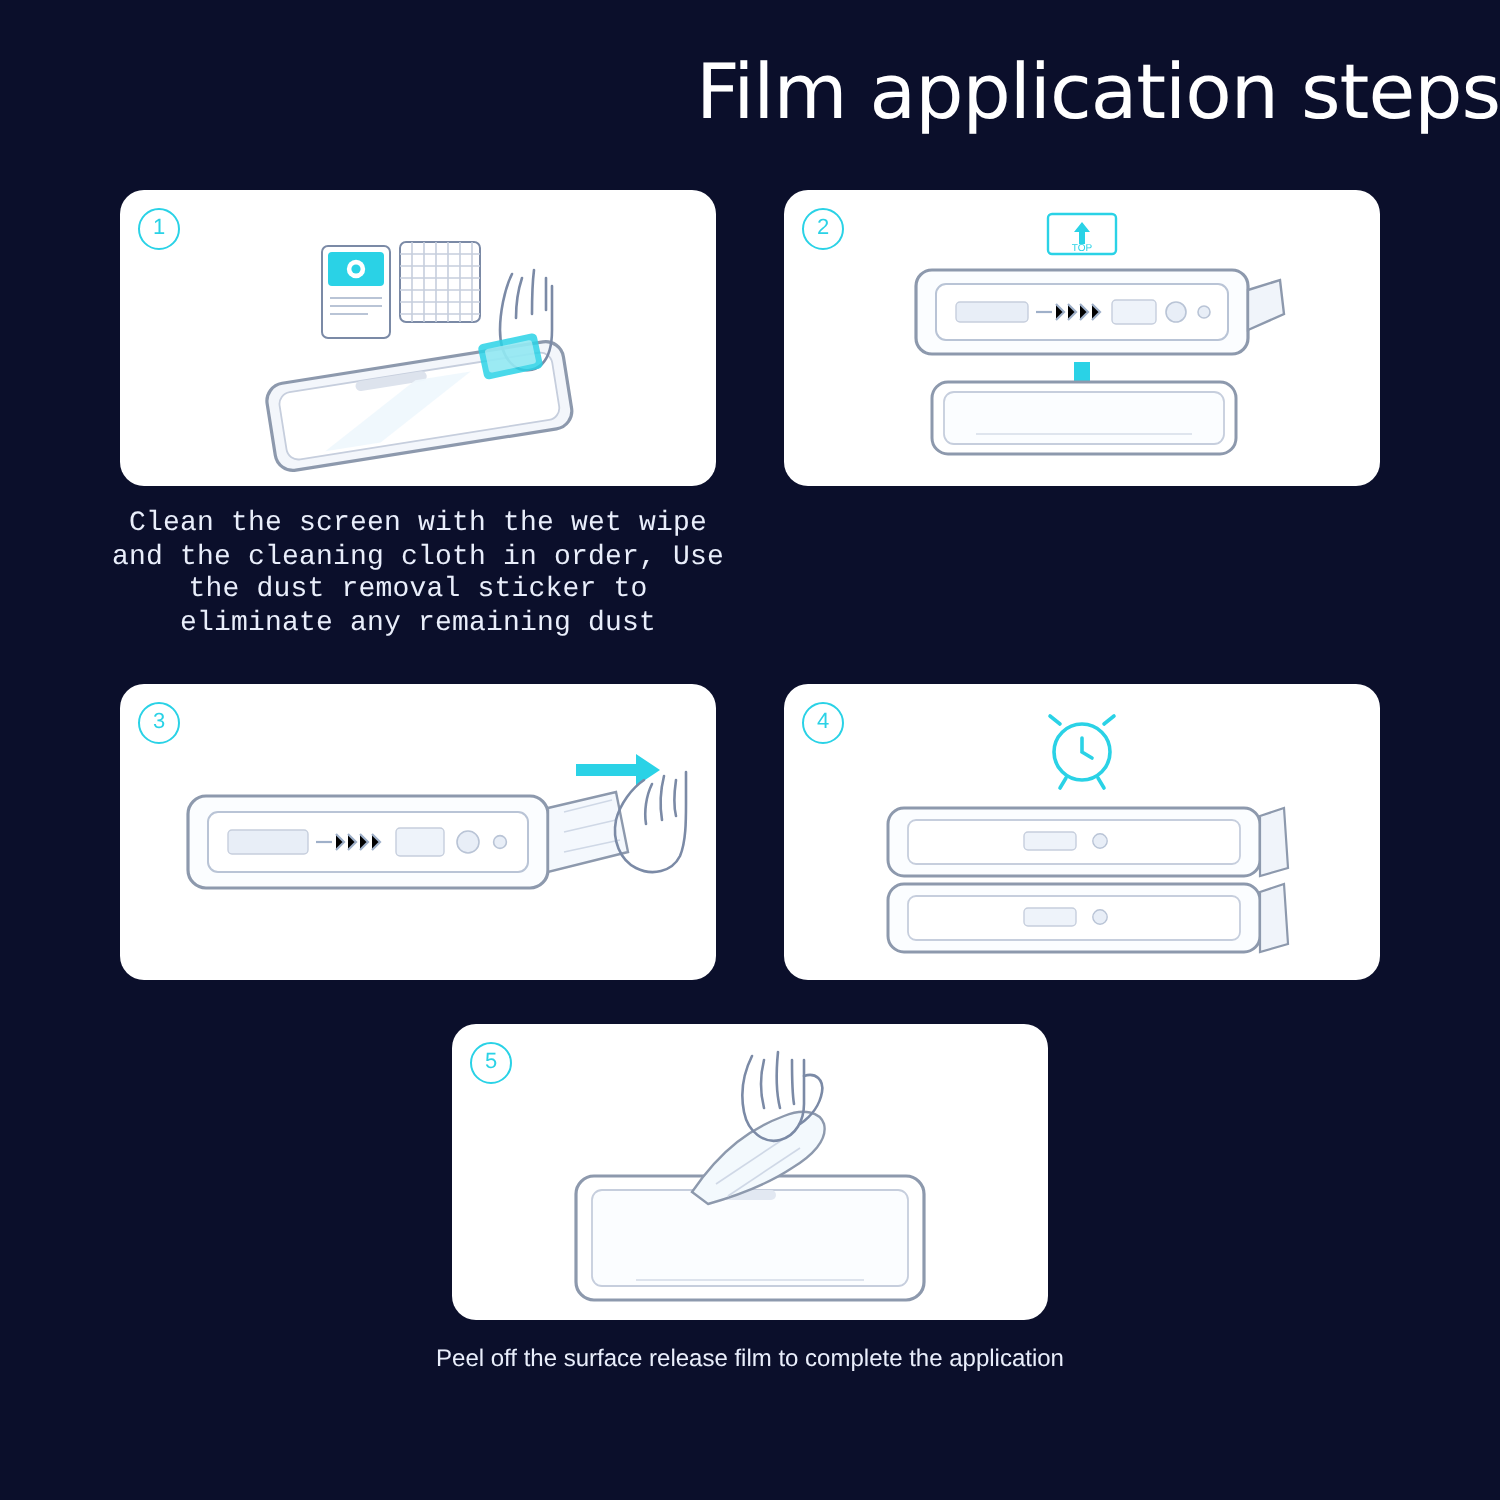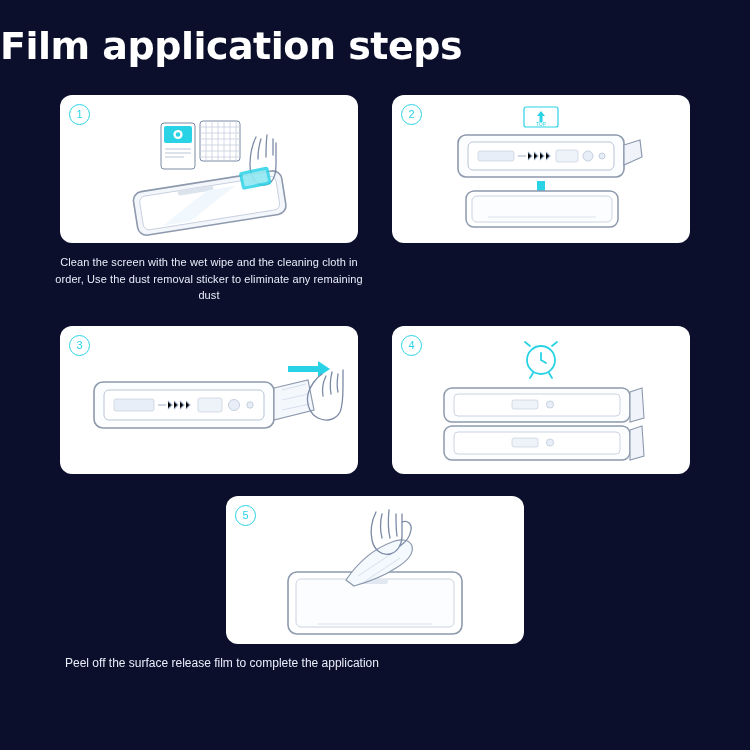--- a/index.html
+++ b/index.html
@@ -14,24 +14,24 @@
     overflow: hidden;
     position: relative;
   }
   .page {
     width: 750px;
     height: 750px;
     position: relative;
     background: #0b0f2b;
   }
   .title {
-    text-align: left;
+    text-align: right;
     color: #ffffff;
     font-size: 38px;
-    font-weight: bold;
+    font-weight: normal;
     letter-spacing: -0.5px;
     padding-top: 24px;
     font-family: "DejaVu Sans", sans-serif;
   }
   .grid {
     position: absolute;
     top: 95px;
     left: 0;
     width: 750px;
   }
@@ -65,32 +65,32 @@
     color: #2ad2e6;
     font-size: 11px;
     line-height: 19px;
     text-align: center;
     font-family: "Liberation Sans", sans-serif;
   }
   .caption {
     width: 310px;
     text-align: center;
     color: #e9eefb;
-    font-size: 11px;
+    font-size: 14px;
     line-height: 16.5px;
     margin-top: 11px;
-    font-family: Liberation Sans, sans-serif;
+    font-family: Liberation Mono, monospace;
     letter-spacing: 0.1px;
   }
   .row2 { margin-top: 22px; }
   .row3 { margin-top: 22px; justify-content: center; }
   .art { position: absolute; inset: 0; }
   .cap-last {
     width: 620px;
-    text-align: left;
+    text-align: center;
     color: #e9eefb;
     font-size: 12px;
     margin-top: 12px;
     font-family: "Liberation Sans", sans-serif;
   }
 </style>
 </head>
 <body>
 
 <div class="page">

